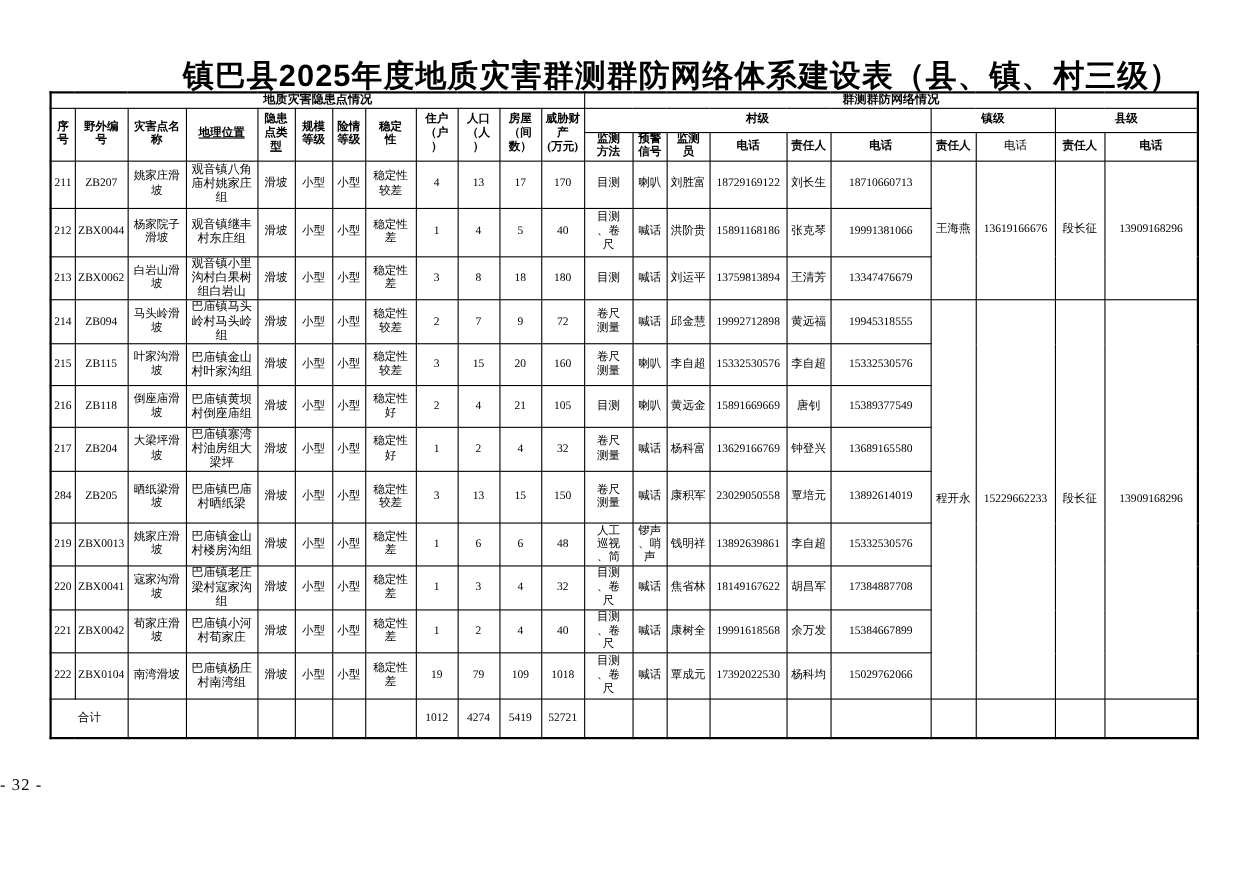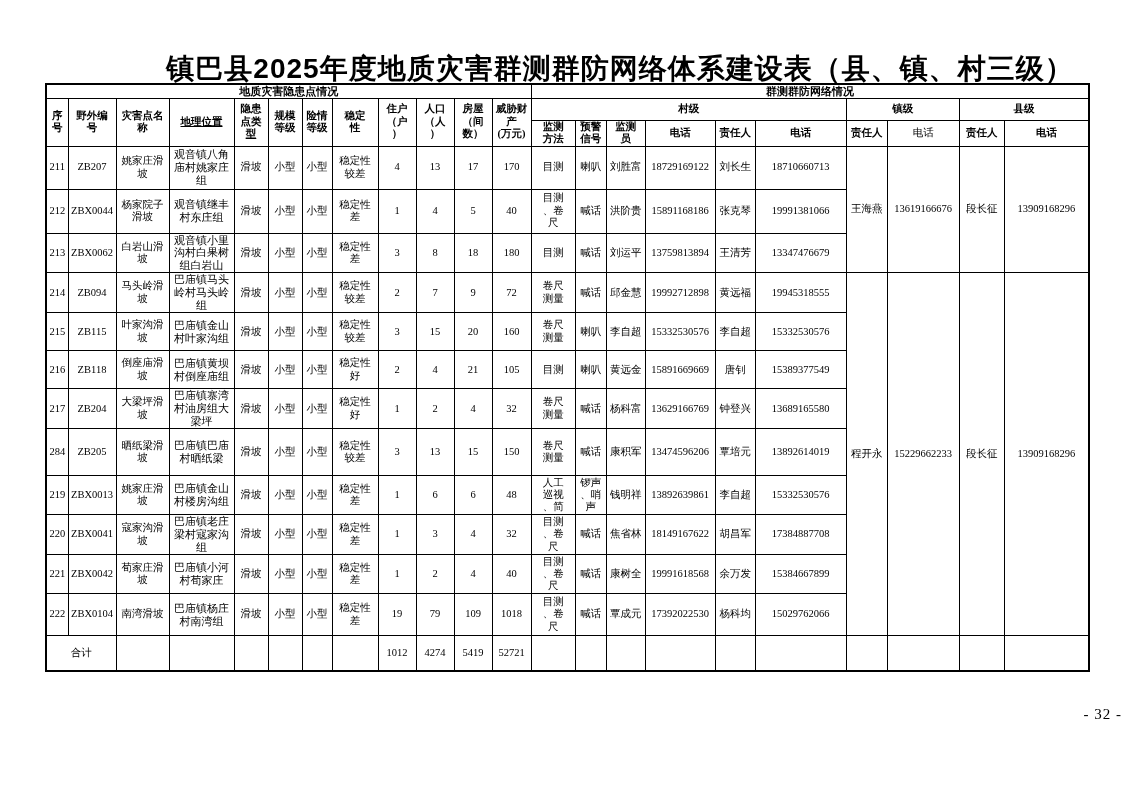--- a/index.html
+++ b/index.html
@@ -32,21 +32,21 @@
   tr.h1{height:14px;}
   tr.h1 td{font-size:11px;line-height:1;text-align:center;}
   tr.h2{height:22px;}
   tr.h3{height:26px;margin-top:20px;}
   th.reg{font-weight:normal;}
   .u{text-decoration:underline;}
   td.loc{font-size:11px;line-height:1.18;}
   tr.total-row{height:35px;}
   .page-number{
     position:absolute;top:706px;left:0;width:1122px;
-    text-align:right;font-size:15px;letter-spacing:1px;
+    text-align:left;font-size:15px;letter-spacing:1px;
   }
 </style>
 </head>
 <body>
 
 <div class="doc-title">镇巴县2025年度地质灾害群测群防网络体系建设表（县、镇、村三级）</div>
 
 <table class="main">
   <colgroup>
     <col style="width:22px">
@@ -298,21 +298,21 @@
     <td>稳定性
 较差</td>
     <td>3</td>
     <td>13</td>
     <td>15</td>
     <td>150</td>
     <td>卷尺
 测量</td>
     <td>喊话</td>
     <td>康积军</td>
-    <td>13474596206</td>
+    <td>23029050558</td>
     <td>覃培元</td>
     <td>13892614019</td>
   </tr>
       <tr style="height: 39px;">
     <td>219</td>
     <td>ZBX0013</td>
     <td>姚家庄滑坡</td>
     <td class="loc">巴庙镇金山村楼房沟组</td>
     <td>滑坡</td>
     <td>小型</td>

